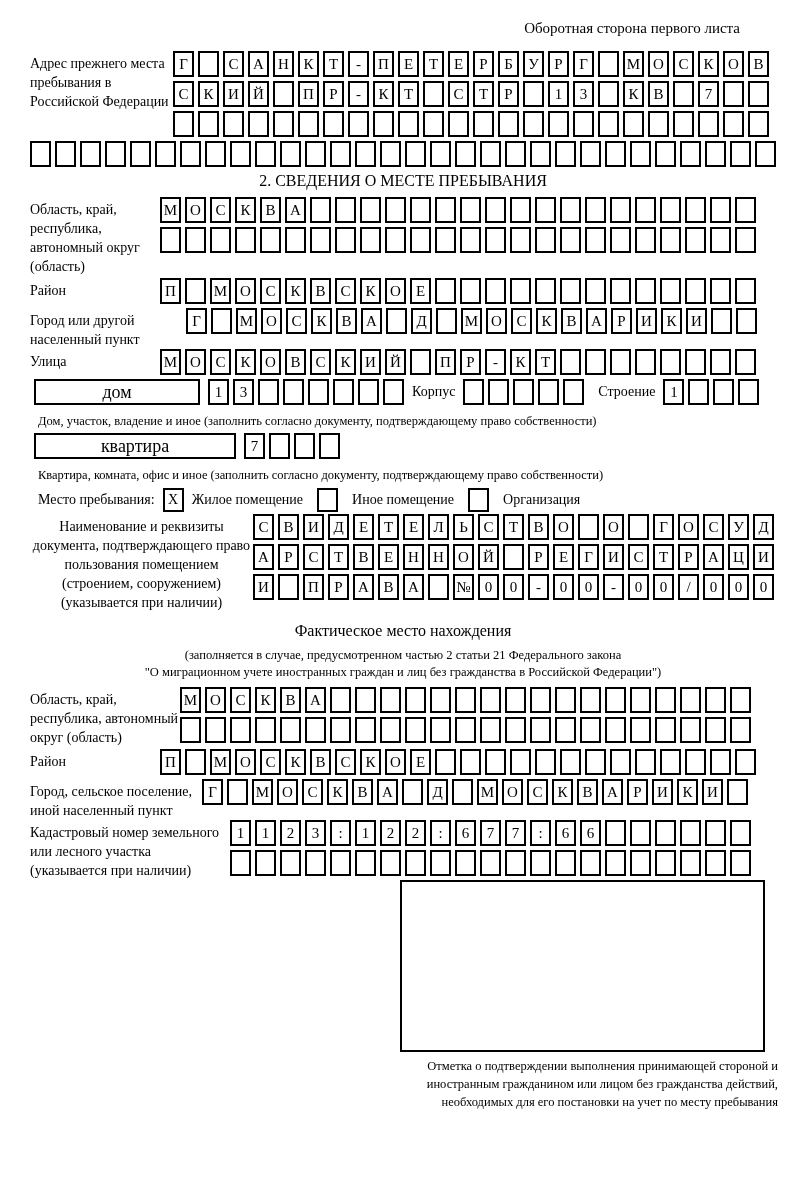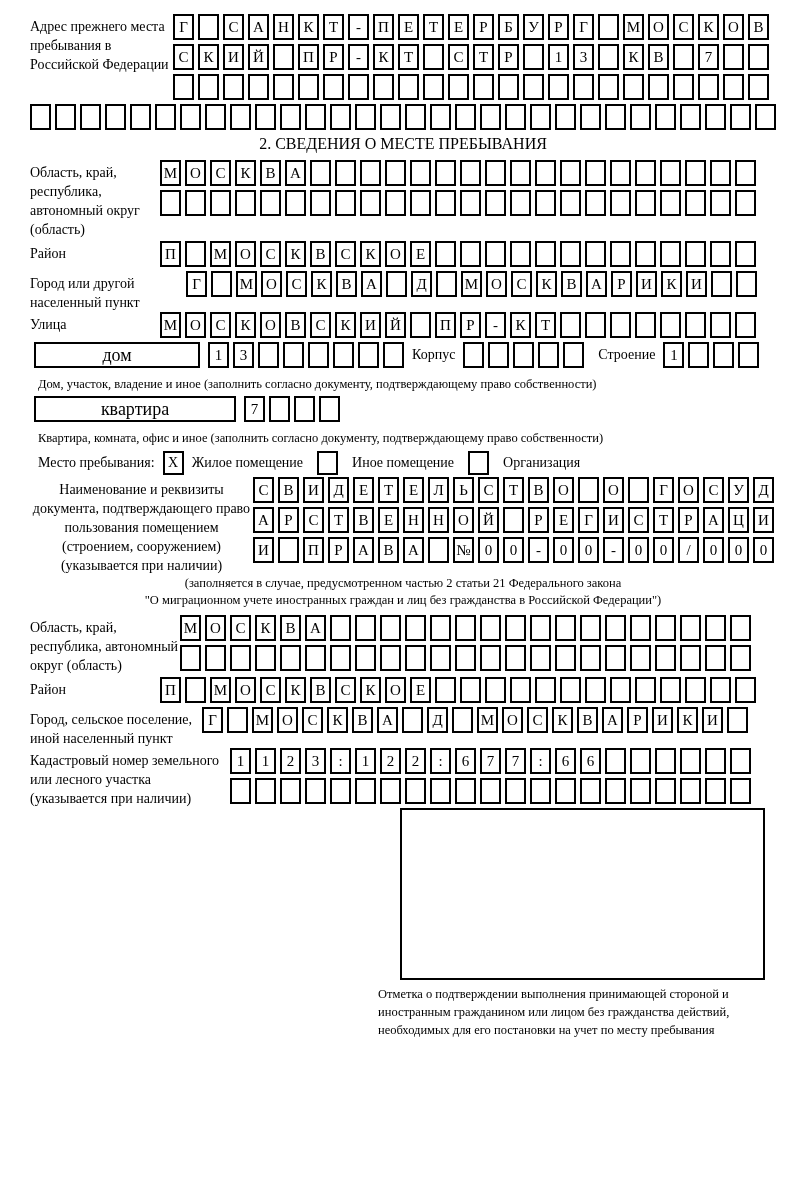--- a/index.html
+++ b/index.html
@@ -34,30 +34,31 @@
   }
   .housebox{width:166px;margin-left:4px;}
   .aptbox{width:202px;margin-left:4px;}
   .inline-lbl{font-size:14px;line-height:26px;white-space:nowrap;}
   .stay-row{display:flex;align-items:center;margin:4px 0 2px 8px;font-size:14px;}
   .checkbox{
     box-sizing:border-box;width:21px;height:24px;border:2px solid #000;
     text-align:center;font-size:14px;line-height:20px;flex-shrink:0;
   }
   .stamp-box{width:365px;height:172px;border:2px solid #000;box-sizing:border-box;margin-left:370px;}
-  .stamp-note{width:400px;margin-left:348px;text-align:left;font-size:12.5px;line-height:18px;margin-top:5px;}
+  .stamp-note{width:400px;margin-left:348px;text-align:right;font-size:12.5px;line-height:18px;margin-top:5px;}
   .mb2{margin-bottom:2px;}
   .gap8{width:8px;flex-shrink:0;}
   .gap14{width:14px;flex-shrink:0;}
 </style>
 </head>
 <body>
 
 <div class="page">
 
+  <div class="header-note">Оборотная сторона первого листа</div>
 
   <div class="frow">
     <div class="flabel w143">Адрес прежнего места пребывания в Российской Федерации</div>
     <div>
       <div class="cellrow">
           <div class="cell">Г</div>
           <div class="cell"></div>
           <div class="cell">С</div>
           <div class="cell">А</div>
           <div class="cell">Н</div>
@@ -448,20 +449,21 @@
           <div class="cell">0</div>
           <div class="cell">0</div>
           <div class="cell">/</div>
           <div class="cell">0</div>
           <div class="cell">0</div>
           <div class="cell">0</div>
         </div>
     </div>
   </div>
 
+  <div class="sec-title" style="margin-top:10px;">Фактическое место нахождения</div>
   <div class="caption center">(заполняется в случае, предусмотренном частью 2 статьи 21 Федерального закона</div>
   <div class="caption center" style="margin-bottom:6px;">"О миграционном учете иностранных граждан и лиц без гражданства в Российской Федерации")</div>
 
   <div class="frow mb2">
     <div class="flabel w150">Область, край, республика, автономный округ (область)</div>
     <div>
       <div class="cellrow">
           <div class="cell">М</div>
           <div class="cell">О</div>
           <div class="cell">С</div>

